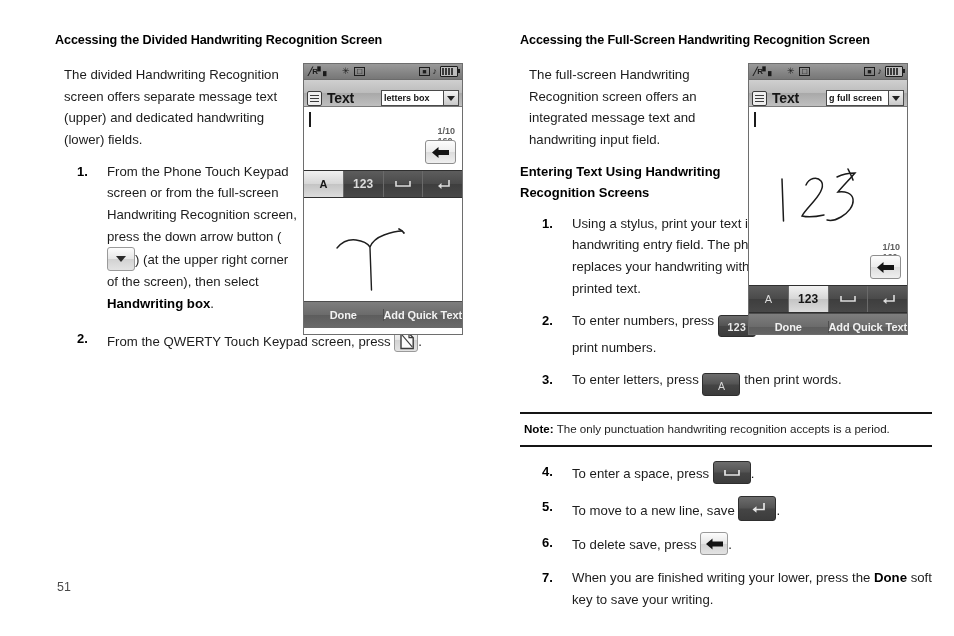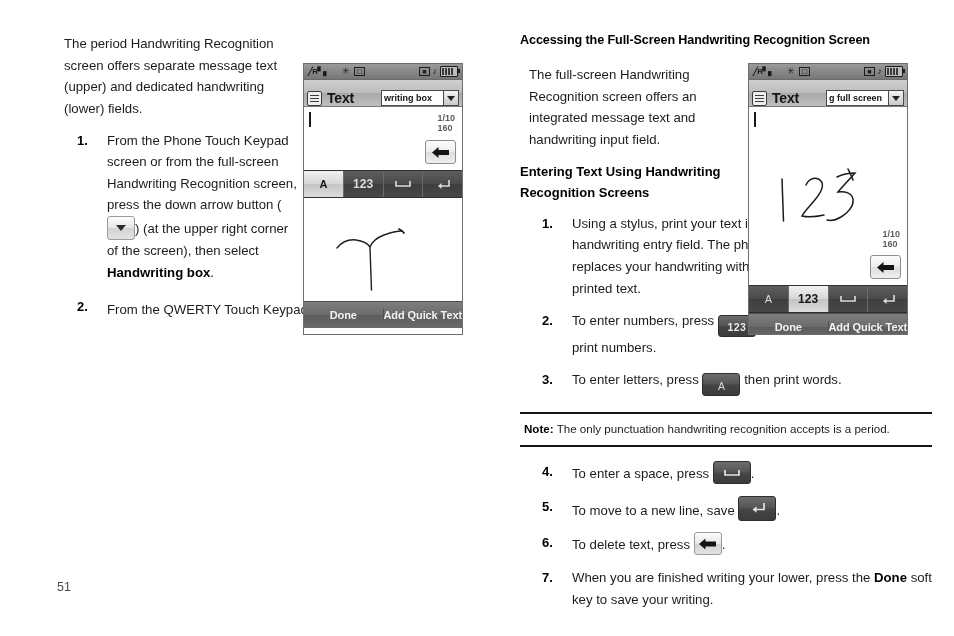--- a/index.html
+++ b/index.html
@@ -194,21 +194,21 @@
   .caret-d { width:0;height:0;border-left:4px solid transparent;border-right:4px solid transparent;border-top:5px solid #222;}
 
   .p-msgarea {
     background:#fff; position:relative;
   }
   .caret-bar {
     position:absolute; left:5px; top:5px; width:2px; height:15px; background:#1b1b1b;
   }
   .counter {
     position:absolute; right:7px; font-size:9px; color:#5d5d5d; text-align:left;
-    line-height:1.12; font-weight:600;
+    line-height:1.12; font-weight:600;margin-top:13px;
   }
   .backkey {
     position:absolute; width:29px; height:22px; border-radius:3px;
     border:1px solid #8e8e8e;
     background:linear-gradient(180deg,#fdfdfd 0%,#ececec 50%,#dcdcdc 51%,#efefef 100%);
     display:flex; align-items:center; justify-content:center;
   }
 
   .p-keyrow {
     height: 26px;
@@ -243,22 +243,23 @@
   .pagenum {
     position:absolute; left:57px; top:580px; font-size:12.4px; color:#4a4a4a;
   }
 </style>
 </head>
 <body>
 
 <div class="page">
 
   <div class="col col-left">
-
-    <p class="para indent" style="width:235px;">The period Handwriting Recognition screen offers separate message text (upper) and dedicated handwriting (lower) fields.</p>
+    <h2 class="sec-head">Accessing the Divided Handwriting Recognition Screen</h2>
+
+    <p class="para indent" style="width:235px;">The divided Handwriting Recognition screen offers separate message text (upper) and dedicated handwriting (lower) fields.</p>
 
     <ol class="steps">
       <li style="width:195px;">
         <span class="num">1.</span>
         <span>From the Phone Touch Keypad screen or from the full-screen Handwriting Recognition screen, press the down arrow button (</span><span class="keybtn light kb-down"><span class="glyph-down">
               <span style="width:0;height:0;border-left:5px solid transparent;border-right:5px solid transparent;border-top:6px solid #2a2a2a;"></span>
             </span></span><span>) (at the upper right corner of the screen), then select </span><span class="b">Handwriting box</span><span>.</span>
       </li>
       <li style="margin-top:13px;">
         <span class="num">2.</span>
@@ -288,21 +289,21 @@
     </div>
 
     <div class="p-title">
       <span class="menu-ico">
           <span></span>
           <span></span>
           <span></span>
         </span>
       <span class="p-title-text">Text</span>
       <span class="p-dropdown">
-        <span class="dd-field">writing box</span>
+        <span class="dd-field">letters box</span>
         <span class="dd-btn">
             <span class="caret-d"></span>
           </span>
       </span>
     </div>
 
     <div class="p-msgarea" style="height:63px;">
       <span class="caret-bar"></span>
       <span class="counter" style="top:6px;"><span>1/10</span><br><span>160</span></span>
       <span class="backkey" style="right:6px;top:33px;">
@@ -381,21 +382,21 @@
         <span class="num">5.</span>
         <span>To move to a new line, save </span><span class="keybtn dark kb-enter"><span class="glyph-enter">
               <svg width="16" height="12" viewBox="0 0 16 12">
                 <path d="M15 1 L15 7.5 L5 7.5" fill="none" stroke="#e4e4e4" stroke-width="1.7"></path>
                 <path d="M7.5 4.2 L3.5 7.5 L7.5 10.8 Z" fill="#e4e4e4"></path>
               </svg>
             </span></span><span>.</span>
       </li>
       <li style="margin-bottom:11px;">
         <span class="num">6.</span>
-        <span>To delete text, press </span><span class="keybtn light kb-back"><span class="glyph-back">
+        <span>To delete save, press </span><span class="keybtn light kb-back"><span class="glyph-back">
               <svg width="19" height="13" viewBox="0 0 19 13">
                 <path d="M1 6.5 L7.5 1 L7.5 4 L18 4 L18 9 L7.5 9 L7.5 12 Z" fill="#141414"></path>
               </svg>
             </span></span><span>.</span>
       </li>
       <li style="width:380px;">
         <span class="num">7.</span>
         <span>When you are finished writing your lower, press the </span><span class="b">Done</span><span> soft key to save your writing.</span>
       </li>
     </ol>

